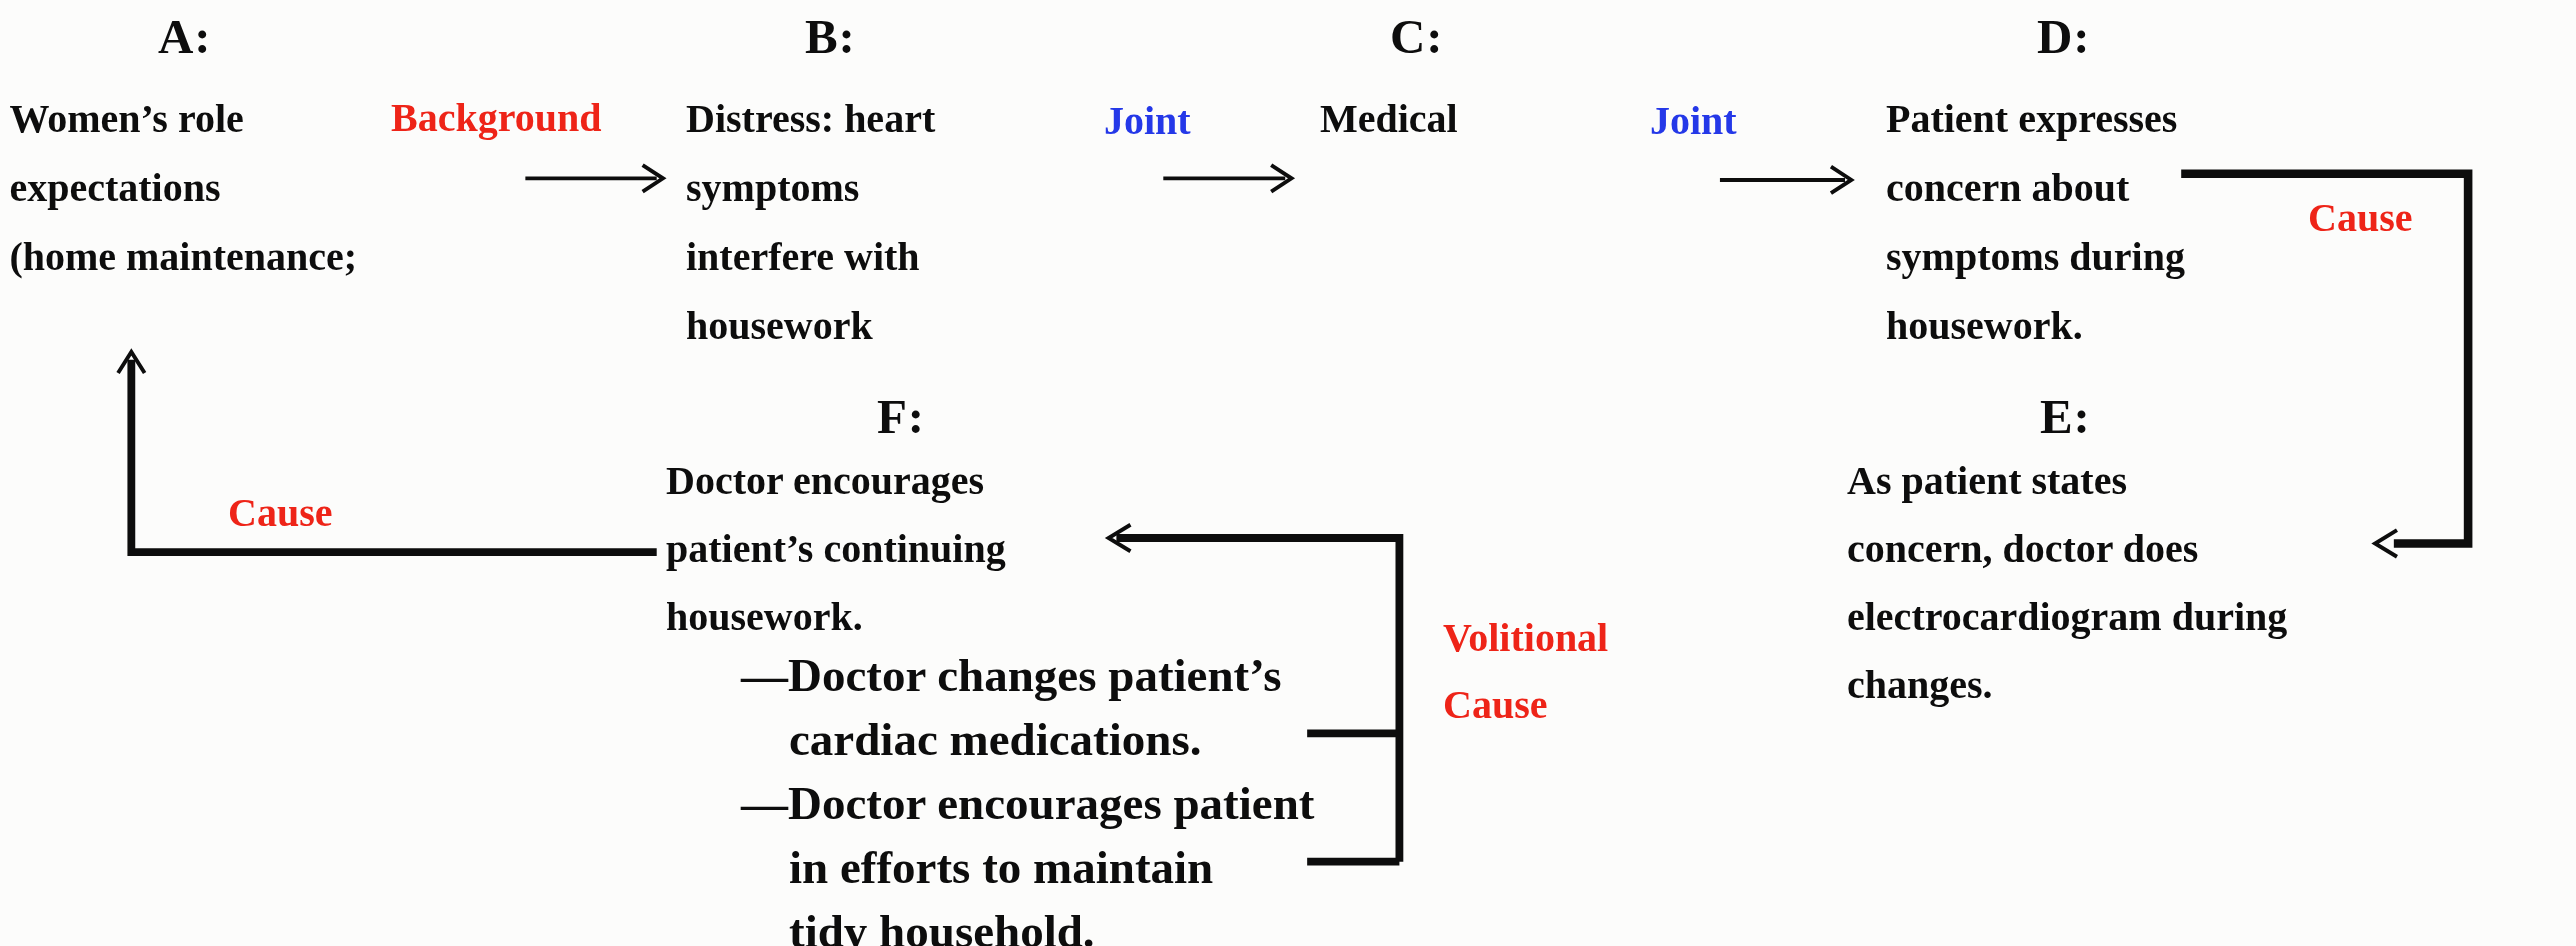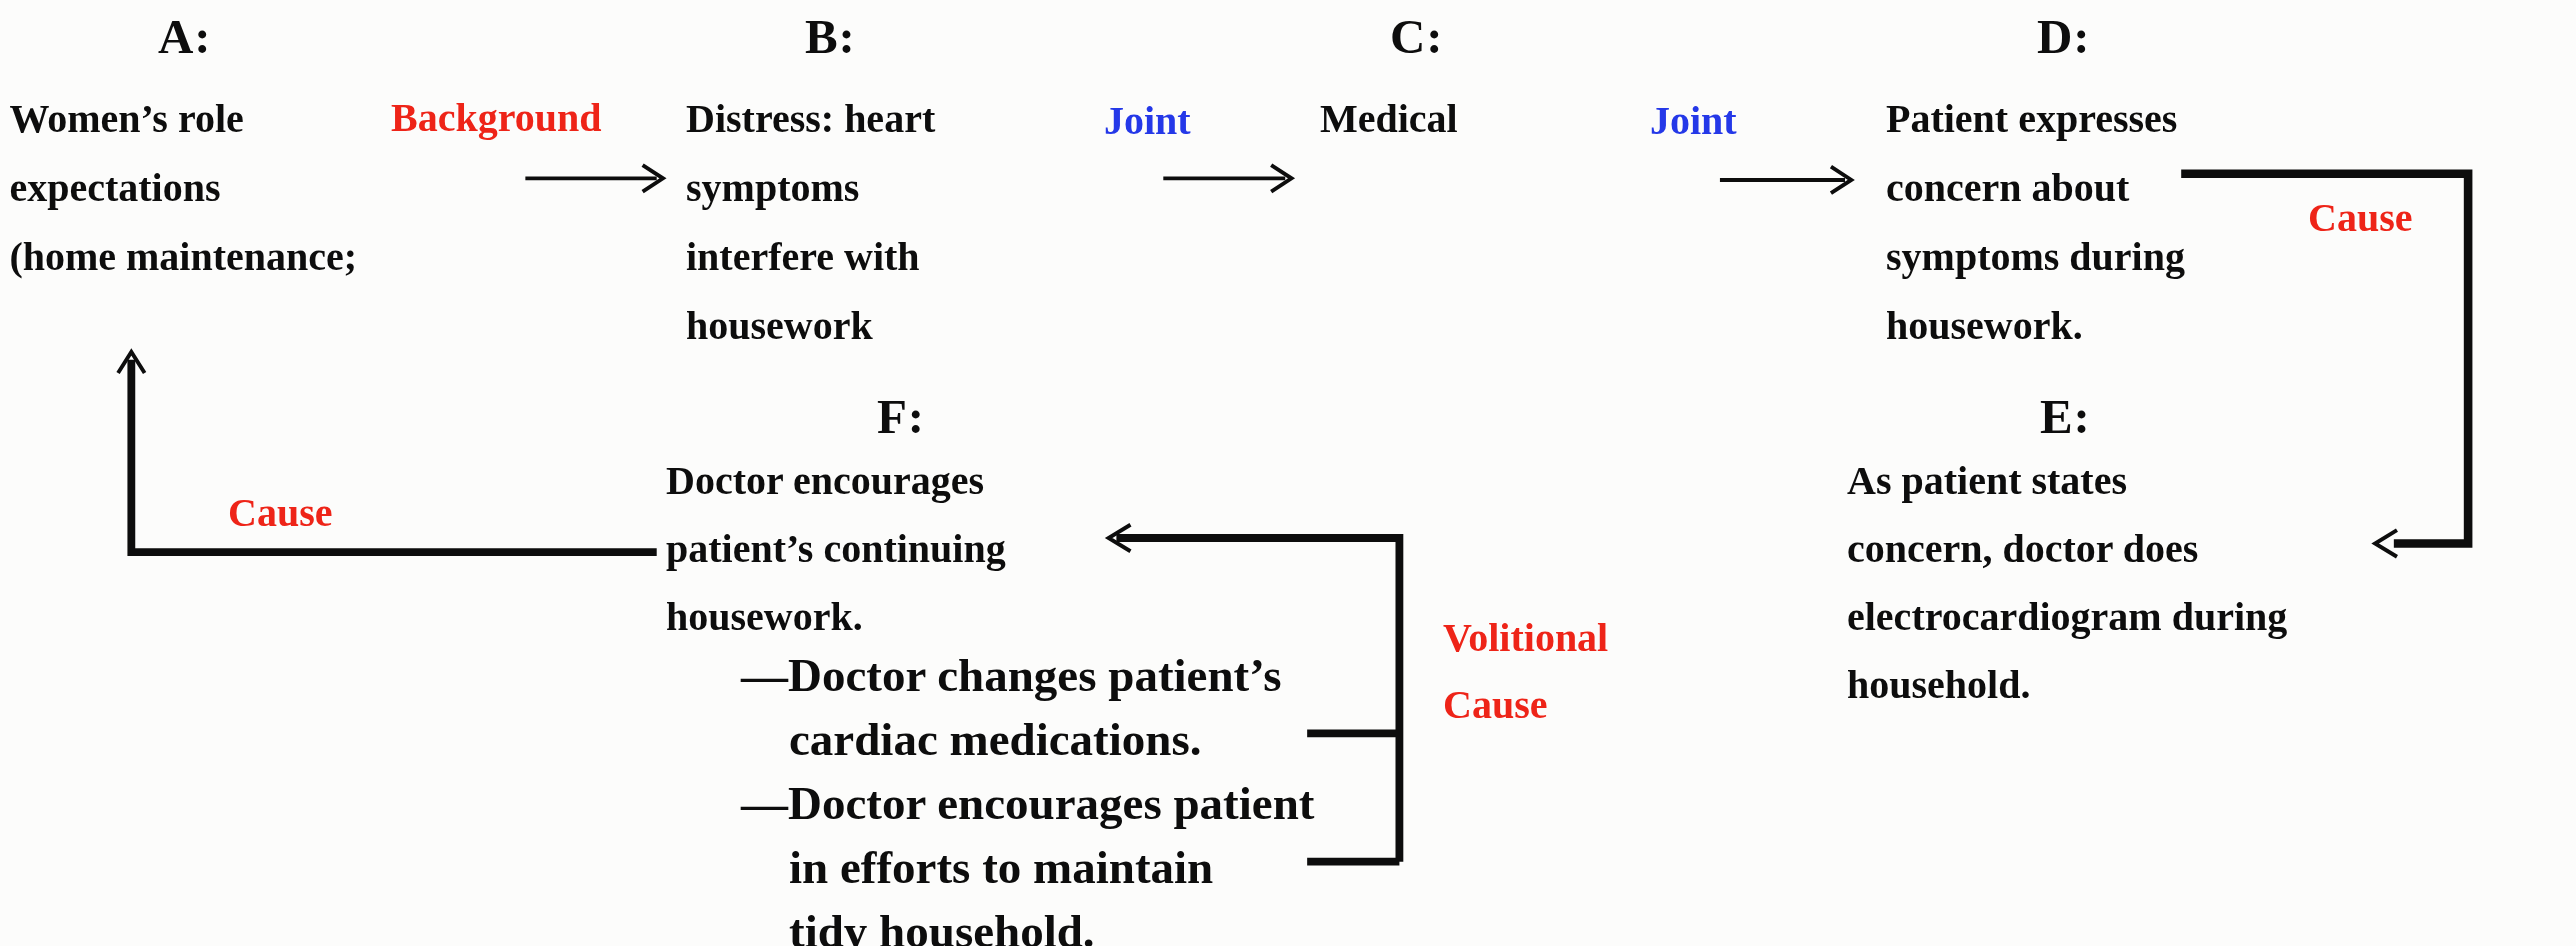--- a/index.html
+++ b/index.html
@@ -115,21 +115,21 @@
   <div class="abs body-text body-text-r2" style="left:666px; top:447px;">
     <div>Doctor encourages</div>
     <div>patient’s continuing</div>
     <div>housework.</div>
   </div>
 
   <div class="abs body-text body-text-r2" style="left:1839px; top:447px;margin-left:8px;">
     <div>As patient states</div>
     <div>concern, doctor does</div>
     <div>electrocardiogram during</div>
-    <div>household.</div>
+    <div>changes.</div>
   </div>
 
   <div class="abs bullets" style="left:741px; top:643px;">
     <div>—Doctor changes patient’s</div>
     <div class="bullet-indent">cardiac medications.</div>
     <div>—Doctor encourages patient</div>
     <div class="bullet-indent">in efforts to maintain</div>
     <div class="bullet-indent">tidy household.</div>
   </div>
 

